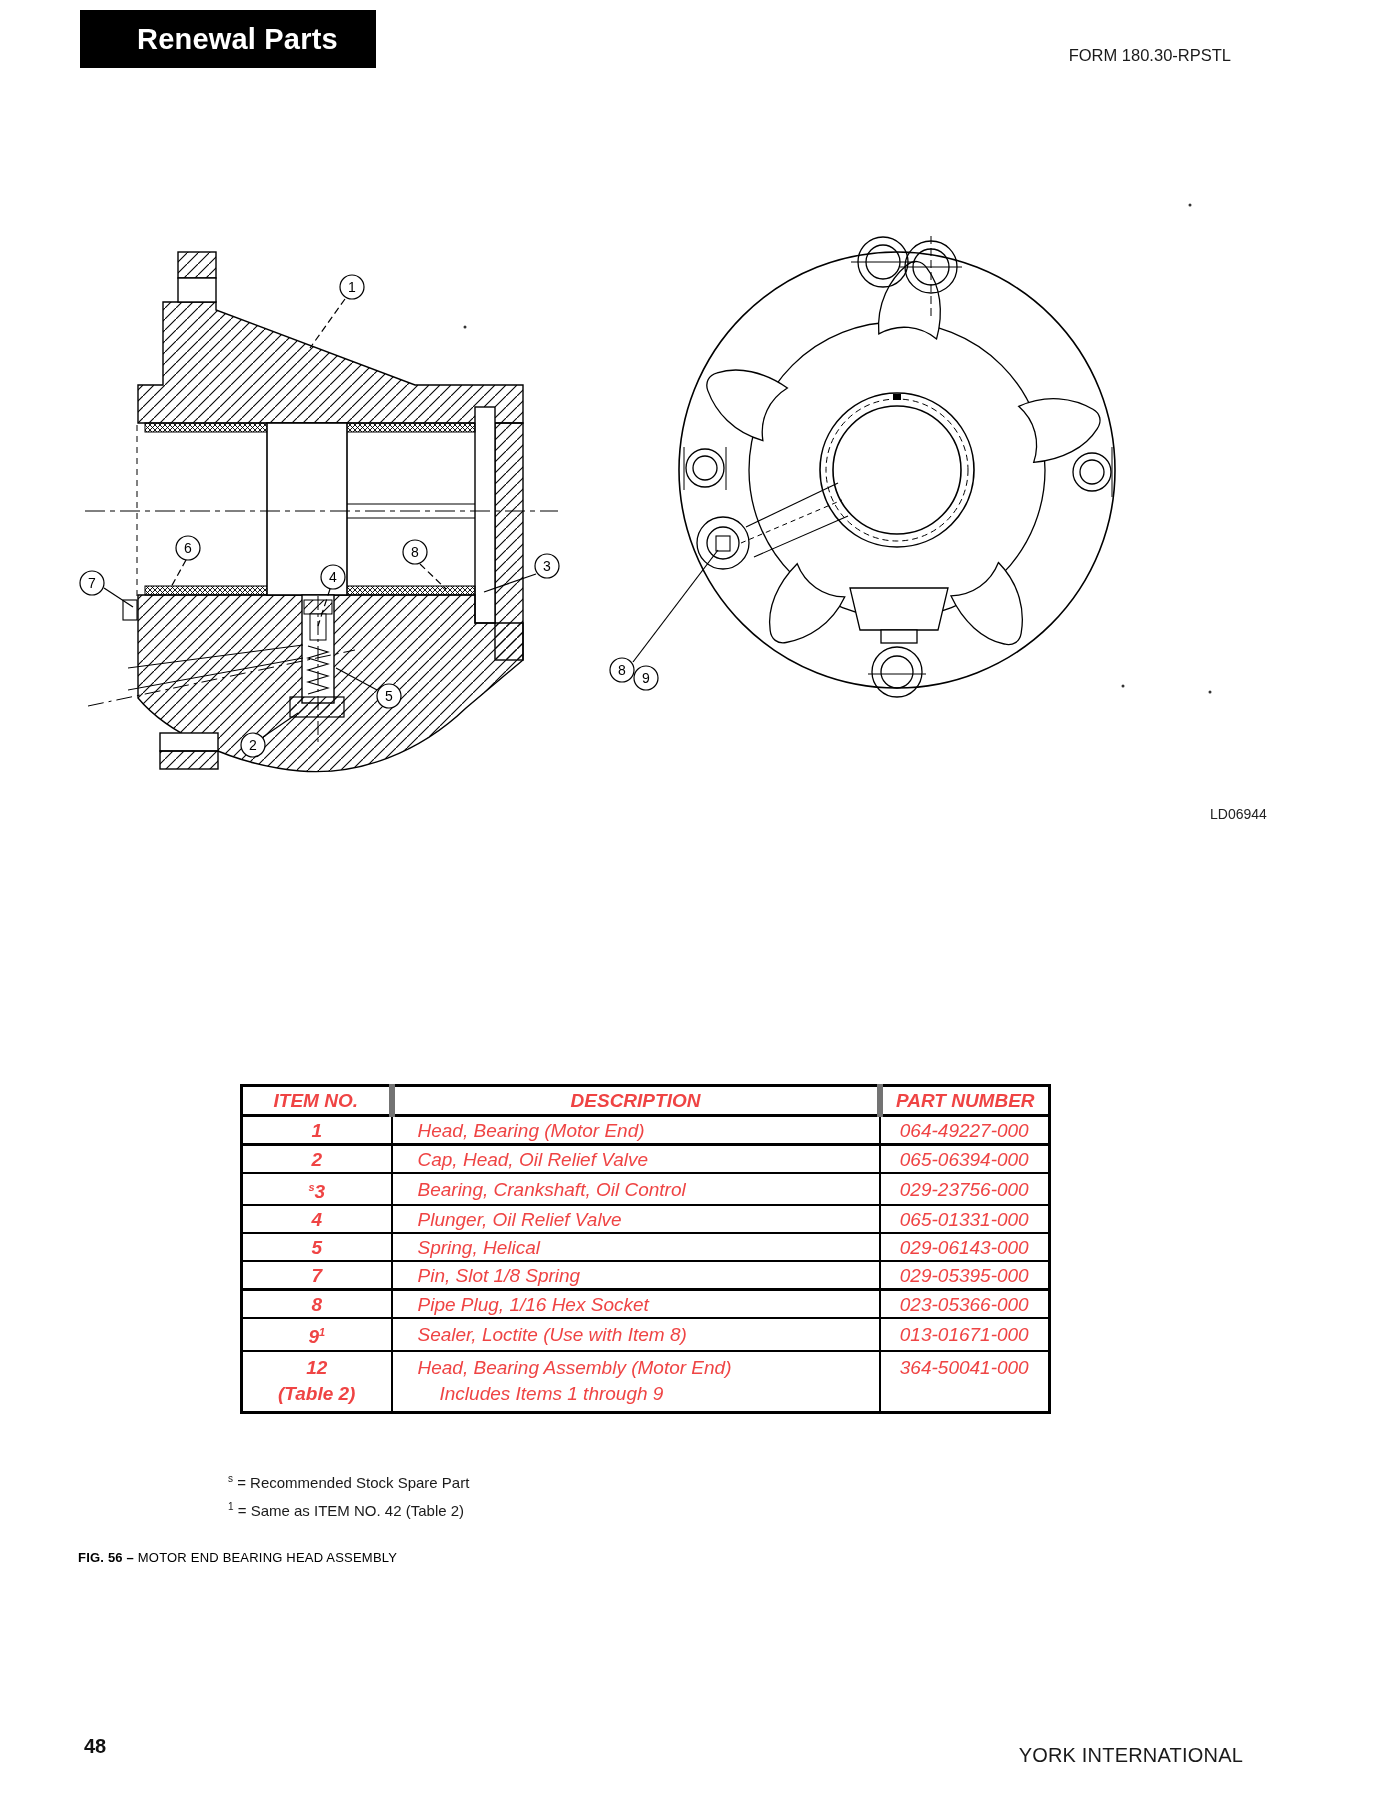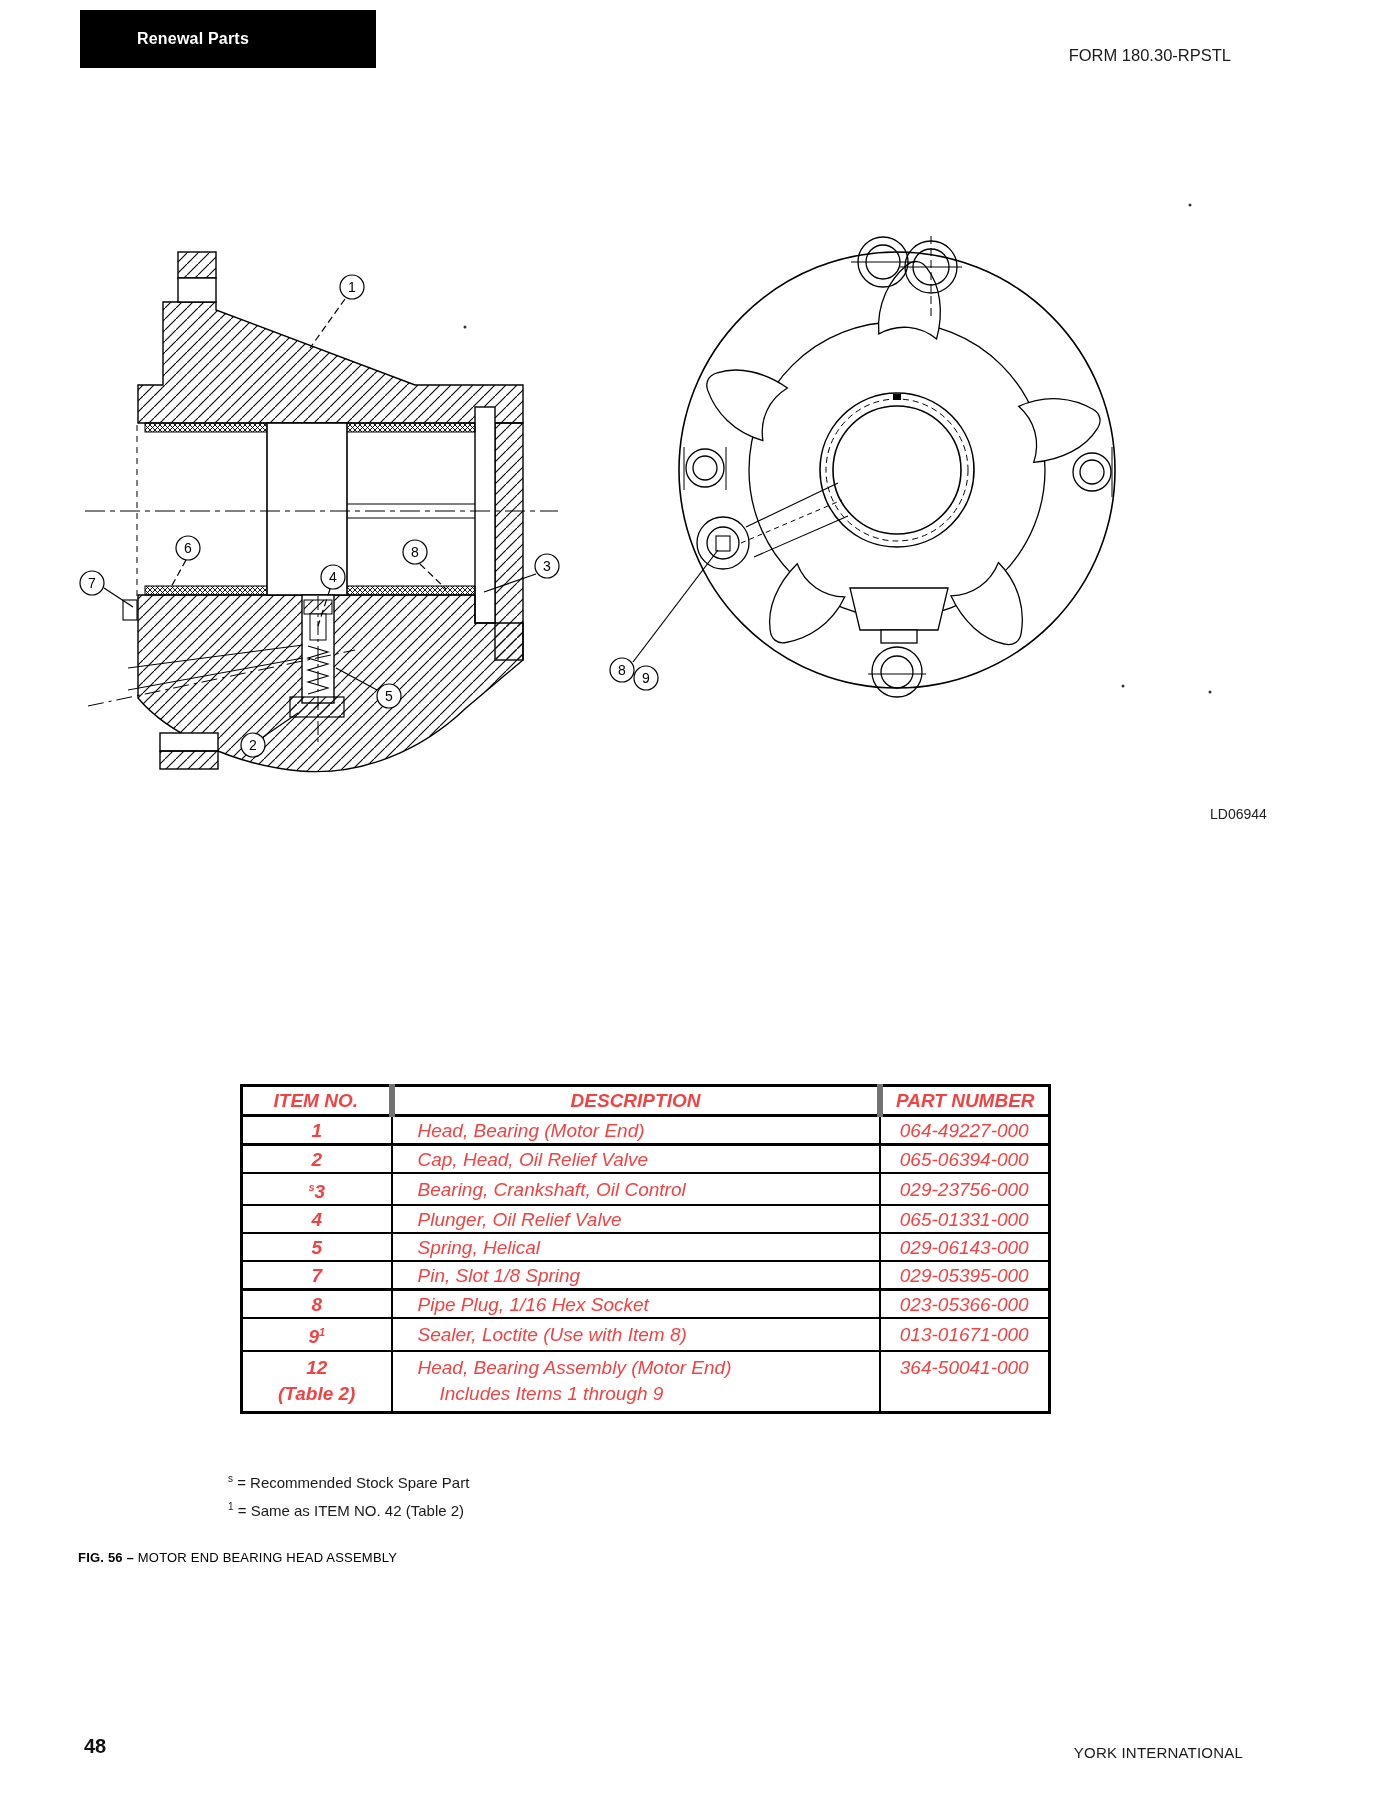--- a/index.html
+++ b/index.html
@@ -5,21 +5,21 @@
   html,body{margin:0;padding:0;}
   body{
     width:1391px;height:1800px;position:relative;background:#ffffff;
     font-family:"Liberation Sans","DejaVu Sans",sans-serif;color:#111;
     overflow:hidden;
   }
   .abs{position:absolute;}
   
   .banner{
     left:80px;top:10px;width:296px;height:58px;background:#000;
-    color:#fff;font-size:16px;font-weight:bold;display:flex;align-items:center;
+    color:#fff;font-size:29px;font-weight:bold;display:flex;align-items:center;
     padding-left:57px;box-sizing:border-box;letter-spacing:.2px;
   }
   .form-no{top:46px;right:160px;font-size:16.5px;color:#1a1a1a;}
   
   #drawing{left:0;top:0;width:1391px;height:1800px;}
   .ld-label{left:1210px;top:806px;font-size:14px;color:#222;}
   
   .parts-table{left:240px;top:1084px;width:808px;border-collapse:collapse;table-layout:fixed;
     border:3px solid #000;font-size:19px;color:#ef4444;font-style:italic;}
   .parts-table col.c1{width:150px;} .parts-table col.c2{width:488px;} .parts-table col.c3{width:170px;}
@@ -38,21 +38,21 @@
   .parts-table tr.tall-row td div{line-height:26px;}
   .parts-table .desc2{padding-left:22px;}
   
   .footnote{left:228px;font-size:15px;color:#1a1a1a;margin-top:48px;}
   .footnote sup{font-size:10px;}
   
   .fig-caption{left:78px;top:1550px;font-size:13px;color:#000;letter-spacing:.2px;}
   .fig-caption b{font-weight:bold;}
   
   .page-no{left:84px;top:1735px;font-size:20px;font-weight:bold;}
-  .company{top:1744px;right:148px;font-size:15px;color:#1a1a1a;letter-spacing:.2px;}
+  .company{top:1744px;right:148px;font-size:20px;color:#1a1a1a;letter-spacing:.2px;}
 </style>
 </head>
 <body>
 
 <div class="abs banner">
     <span>Renewal Parts</span>
   </div>
 <div class="abs form-no">FORM 180.30-RPSTL</div>
 
 <svg id="drawing" class="abs" viewBox="0 0 1391 1800" xmlns="http://www.w3.org/2000/svg">

